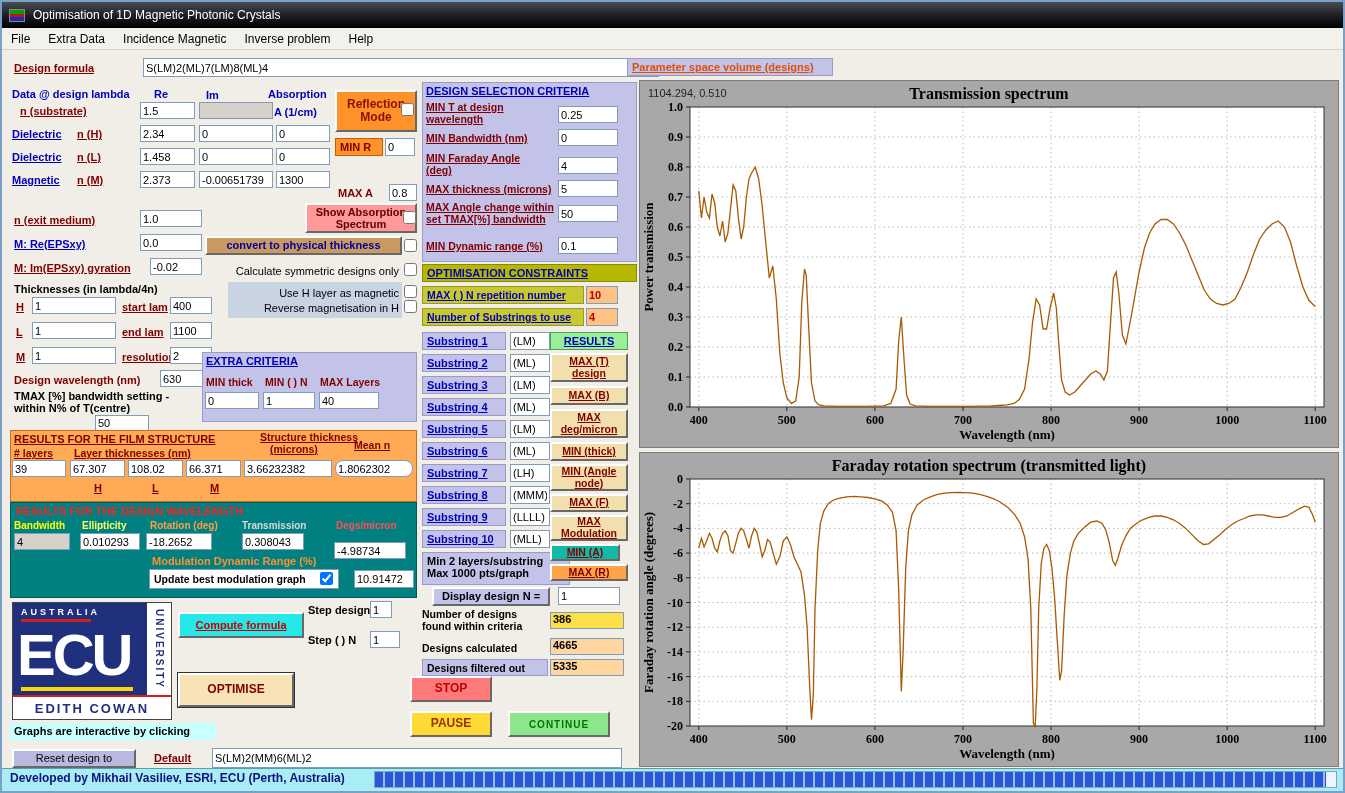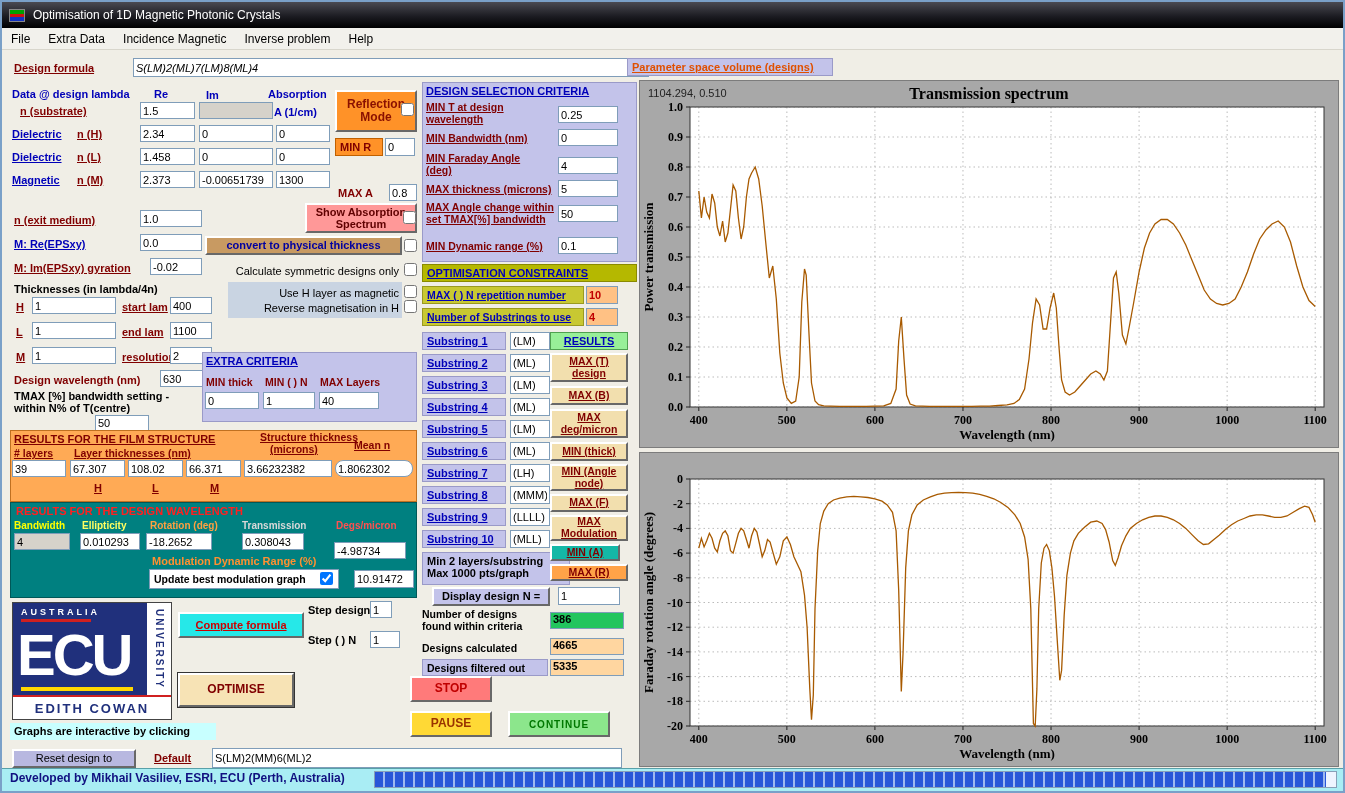--- a/index.html
+++ b/index.html
@@ -51,21 +51,21 @@
 
   <div class="menubar">
     <span class="menuitem">File</span>
     <span class="menuitem">Extra Data</span>
     <span class="menuitem">Incidence Magnetic</span>
     <span class="menuitem">Inverse problem</span>
     <span class="menuitem">Help</span>
   </div>
 
   <span class="lbl maroon u" style="left:12px;top:60px">Design formula</span>
-  <input class="inp" style="left: 131px; top: 56px; width: 516px; height: 19px; font-style: italic;" value="S(LM)2(ML)7(LM)8(ML)4">
+  <input class="inp" style="left: 141px; top: 56px; width: 516px; height: 19px;" value="S(LM)2(ML)7(LM)8(ML)4">
 
   <div class="lav-lbl" style="left:625px;top:56px;width:206px">
     <span class="u" style="color:#e05000;font-weight:bold">Parameter space volume (designs)</span>
   </div>
 
   <span class="lbl blue" style="left:10px;top:86px">Data @ design lambda</span>
   <span class="lbl blue" style="left:152px;top:86px">Re</span>
   <span class="lbl blue" style="left:204px;top:87px">Im</span>
   <span class="lbl blue" style="left:266px;top:86px">Absorption</span>
   <span class="lbl blue" style="left:272px;top:104px">A (1/cm)</span>
@@ -321,21 +321,21 @@
   <div class="btn" style="left:548px;top:542px;width:70px;height:17px;background:#14b8a6">
       <span class="maroon u t105">MIN (A)</span>
     </div>
   <div class="btn" style="left:548px;top:562px;width:78px;height:17px;background:#ffa348">
       <span class="maroon u t105">MAX (R)</span>
     </div>
 
   <div class="btn" style="left:430px;top:585px;width:118px;height:19px;background:#c3c3ea;font-size:11px;font-weight:bold">Display design N =</div>
   <input class="inp" style="left: 556px; top: 585px; width: 62px; height: 18px;" value="1">
   <div class="lbl wrap t105" style="left:420px;top:606px;width:126px;font-weight:bold">Number of designs found within criteria</div>
-  <div class="inp" style="left:548px;top:610px;width:74px;height:17px;background:#22c55e;font-weight:bold">386</div>
+  <div class="inp" style="left:548px;top:610px;width:74px;height:17px;background:#fde047;font-weight:bold">386</div>
   <div class="lbl t105" style="left:420px;top:640px;font-weight:bold">Designs calculated</div>
   <div class="inp" style="left:548px;top:636px;width:74px;height:17px;background:#ffd6a0;font-weight:bold">4665</div>
   <div class="lav-lbl t105" style="left:420px;top:657px;width:126px;height:17px">
       <span style="font-weight:bold" class="t105">Designs filtered out</span>
     </div>
   <div class="inp" style="left:548px;top:657px;width:74px;height:17px;background:#ffd6a0;font-weight:bold">5335</div>
 
   <div class="btn" style="left:408px;top:674px;width:82px;height:26px;background:#ff7a7a">
       <span class="t12" style="color:#c00000;font-weight:bold">STOP</span>
     </div>
@@ -407,20 +407,21 @@
         <text x="43" y="59.99999999999999" text-anchor="end" font-size="12" font-weight="bold" font-family="&quot;Liberation Serif&quot;, serif" fill="#000">0.9</text>
         <line x1="50" y1="26" x2="684" y2="26" stroke="#bbbbbb" stroke-dasharray="1.5,3"></line>
         <line x1="46" y1="26" x2="50" y2="26" stroke="#222"></line>
         <text x="43" y="30" text-anchor="end" font-size="12" font-weight="bold" font-family="&quot;Liberation Serif&quot;, serif" fill="#000">1.0</text>
         <rect x="50" y="26" width="634" height="300" fill="none" stroke="#333"></rect>
         <polyline points="58.8,110.0 61.4,137.0 64.1,116.0 66.7,131.0 69.4,137.0 72.0,113.0 74.7,122.0 77.3,146.0 79.9,155.0 82.6,140.0 85.2,161.0 87.9,152.0 90.5,128.0 93.1,104.0 95.8,110.0 98.4,137.0 101.1,158.0 103.7,146.0 106.4,116.0 109.0,98.0 111.6,92.0 115.2,86.0 118.7,98.0 122.2,125.0 125.7,161.0 129.3,197.0 132.8,185.0 136.3,218.0 139.8,272.0 143.3,302.0 146.9,317.0 151.3,322.4 155.7,320.0 159.2,296.0 161.8,221.0 164.5,188.0 166.2,194.0 168.9,251.0 171.5,302.0 175.0,320.0 178.6,323.6 183.8,324.8 190.9,325.1 199.7,325.4 208.5,325.4 217.3,325.4 226.1,325.4 234.9,325.1 243.7,324.8 250.8,322.4 256.1,308.0 258.7,260.0 261.3,236.0 264.0,278.0 266.6,314.0 270.1,323.0 275.4,324.8 282.5,325.1 289.5,325.4 296.6,325.4 305.4,325.4 314.2,325.4 323.0,325.4 331.8,325.4 340.6,325.1 349.4,325.1 358.2,324.5 367.0,323.9 374.0,322.4 379.3,318.5 384.6,308.0 389.0,278.0 392.5,242.0 396.1,218.0 399.6,224.0 403.1,248.0 406.6,248.0 410.1,227.0 413.7,212.0 416.3,227.0 419.0,266.0 421.6,299.0 425.1,311.0 429.5,314.0 434.8,311.0 440.1,305.0 445.4,299.0 450.7,293.0 455.9,290.0 460.3,293.0 463.9,299.0 467.4,290.0 470.9,236.0 473.5,197.0 476.2,191.0 478.8,212.0 482.4,254.0 485.9,263.0 489.4,245.0 493.8,221.0 499.1,191.0 504.4,167.0 509.6,152.0 514.9,143.0 521.1,138.5 527.3,138.5 533.4,143.0 539.6,152.0 545.8,164.0 551.9,179.0 558.1,194.0 564.2,209.0 570.4,218.0 576.6,222.5 582.7,224.0 588.9,222.5 595.1,218.0 601.2,206.0 607.4,191.0 613.6,173.0 619.7,158.0 625.9,149.0 632.0,143.0 638.2,140.0 644.4,146.0 650.5,161.0 656.7,185.0 662.9,206.0 669.0,219.5 675.2,225.5" fill="none" stroke="#a85a00" stroke-width="1.3"></polyline>
         <text x="367" y="358" text-anchor="middle" font-size="13" font-weight="bold" font-family="&quot;Liberation Serif&quot;, serif">Wavelength (nm)</text>
         <text x="13" y="176" text-anchor="middle" font-size="13" font-weight="bold" font-family="&quot;Liberation Serif&quot;, serif" transform="rotate(-90 13 176)">Power transmission</text>
       </svg></div>
   <div class="chart" style="left:637px;top:450px;width:700px;height:315px">
+    <div class="chart-title">Faraday rotation spectrum (transmitted light)</div>
   <svg width="698" height="313">
         <rect x="50" y="26" width="634" height="247" fill="#ffffff"></rect>
         <line x1="58.80555555555556" y1="26" x2="58.80555555555556" y2="273" stroke="#bbbbbb" stroke-dasharray="1.5,3"></line>
         <line x1="58.80555555555556" y1="273" x2="58.80555555555556" y2="277" stroke="#222"></line>
         <text x="58.80555555555556" y="290" text-anchor="middle" font-size="12" font-weight="bold" font-family="&quot;Liberation Serif&quot;, serif" fill="#000">400</text>
         <line x1="146.86111111111111" y1="26" x2="146.86111111111111" y2="273" stroke="#bbbbbb" stroke-dasharray="1.5,3"></line>
         <line x1="146.86111111111111" y1="273" x2="146.86111111111111" y2="277" stroke="#222"></line>
         <text x="146.86111111111111" y="290" text-anchor="middle" font-size="12" font-weight="bold" font-family="&quot;Liberation Serif&quot;, serif" fill="#000">500</text>
         <line x1="234.91666666666669" y1="26" x2="234.91666666666669" y2="273" stroke="#bbbbbb" stroke-dasharray="1.5,3"></line>
         <line x1="234.91666666666669" y1="273" x2="234.91666666666669" y2="277" stroke="#222"></line>

